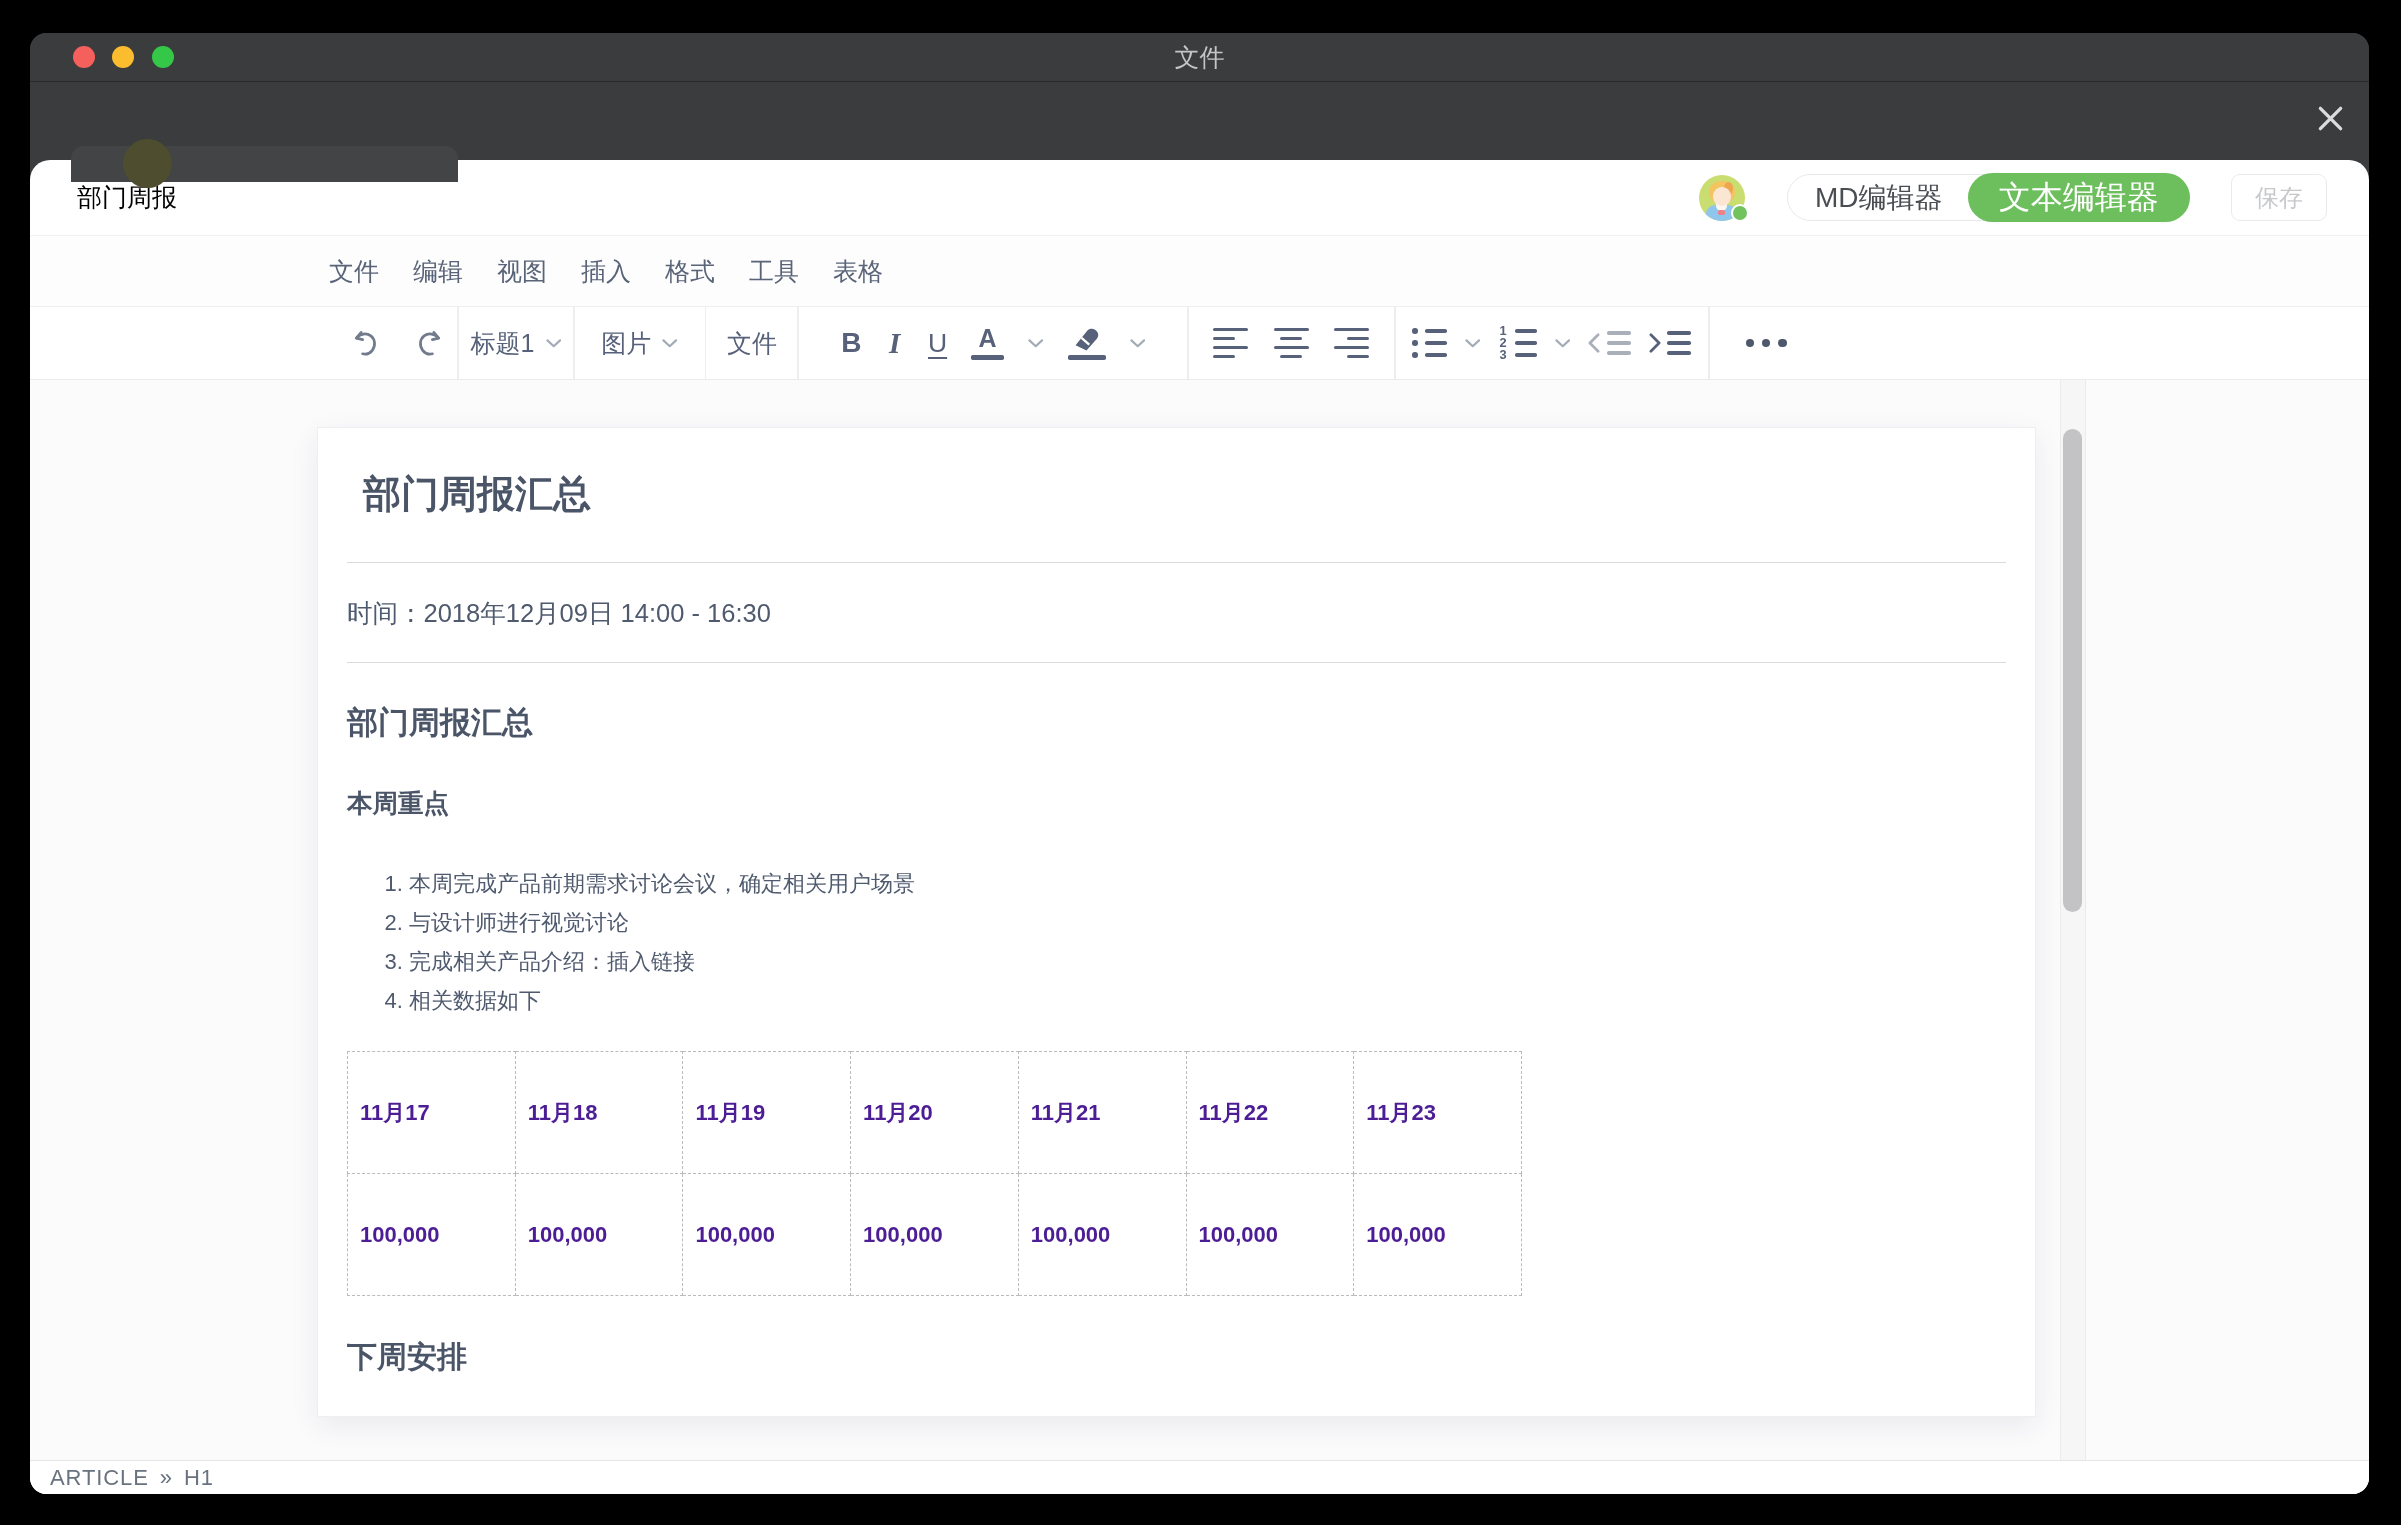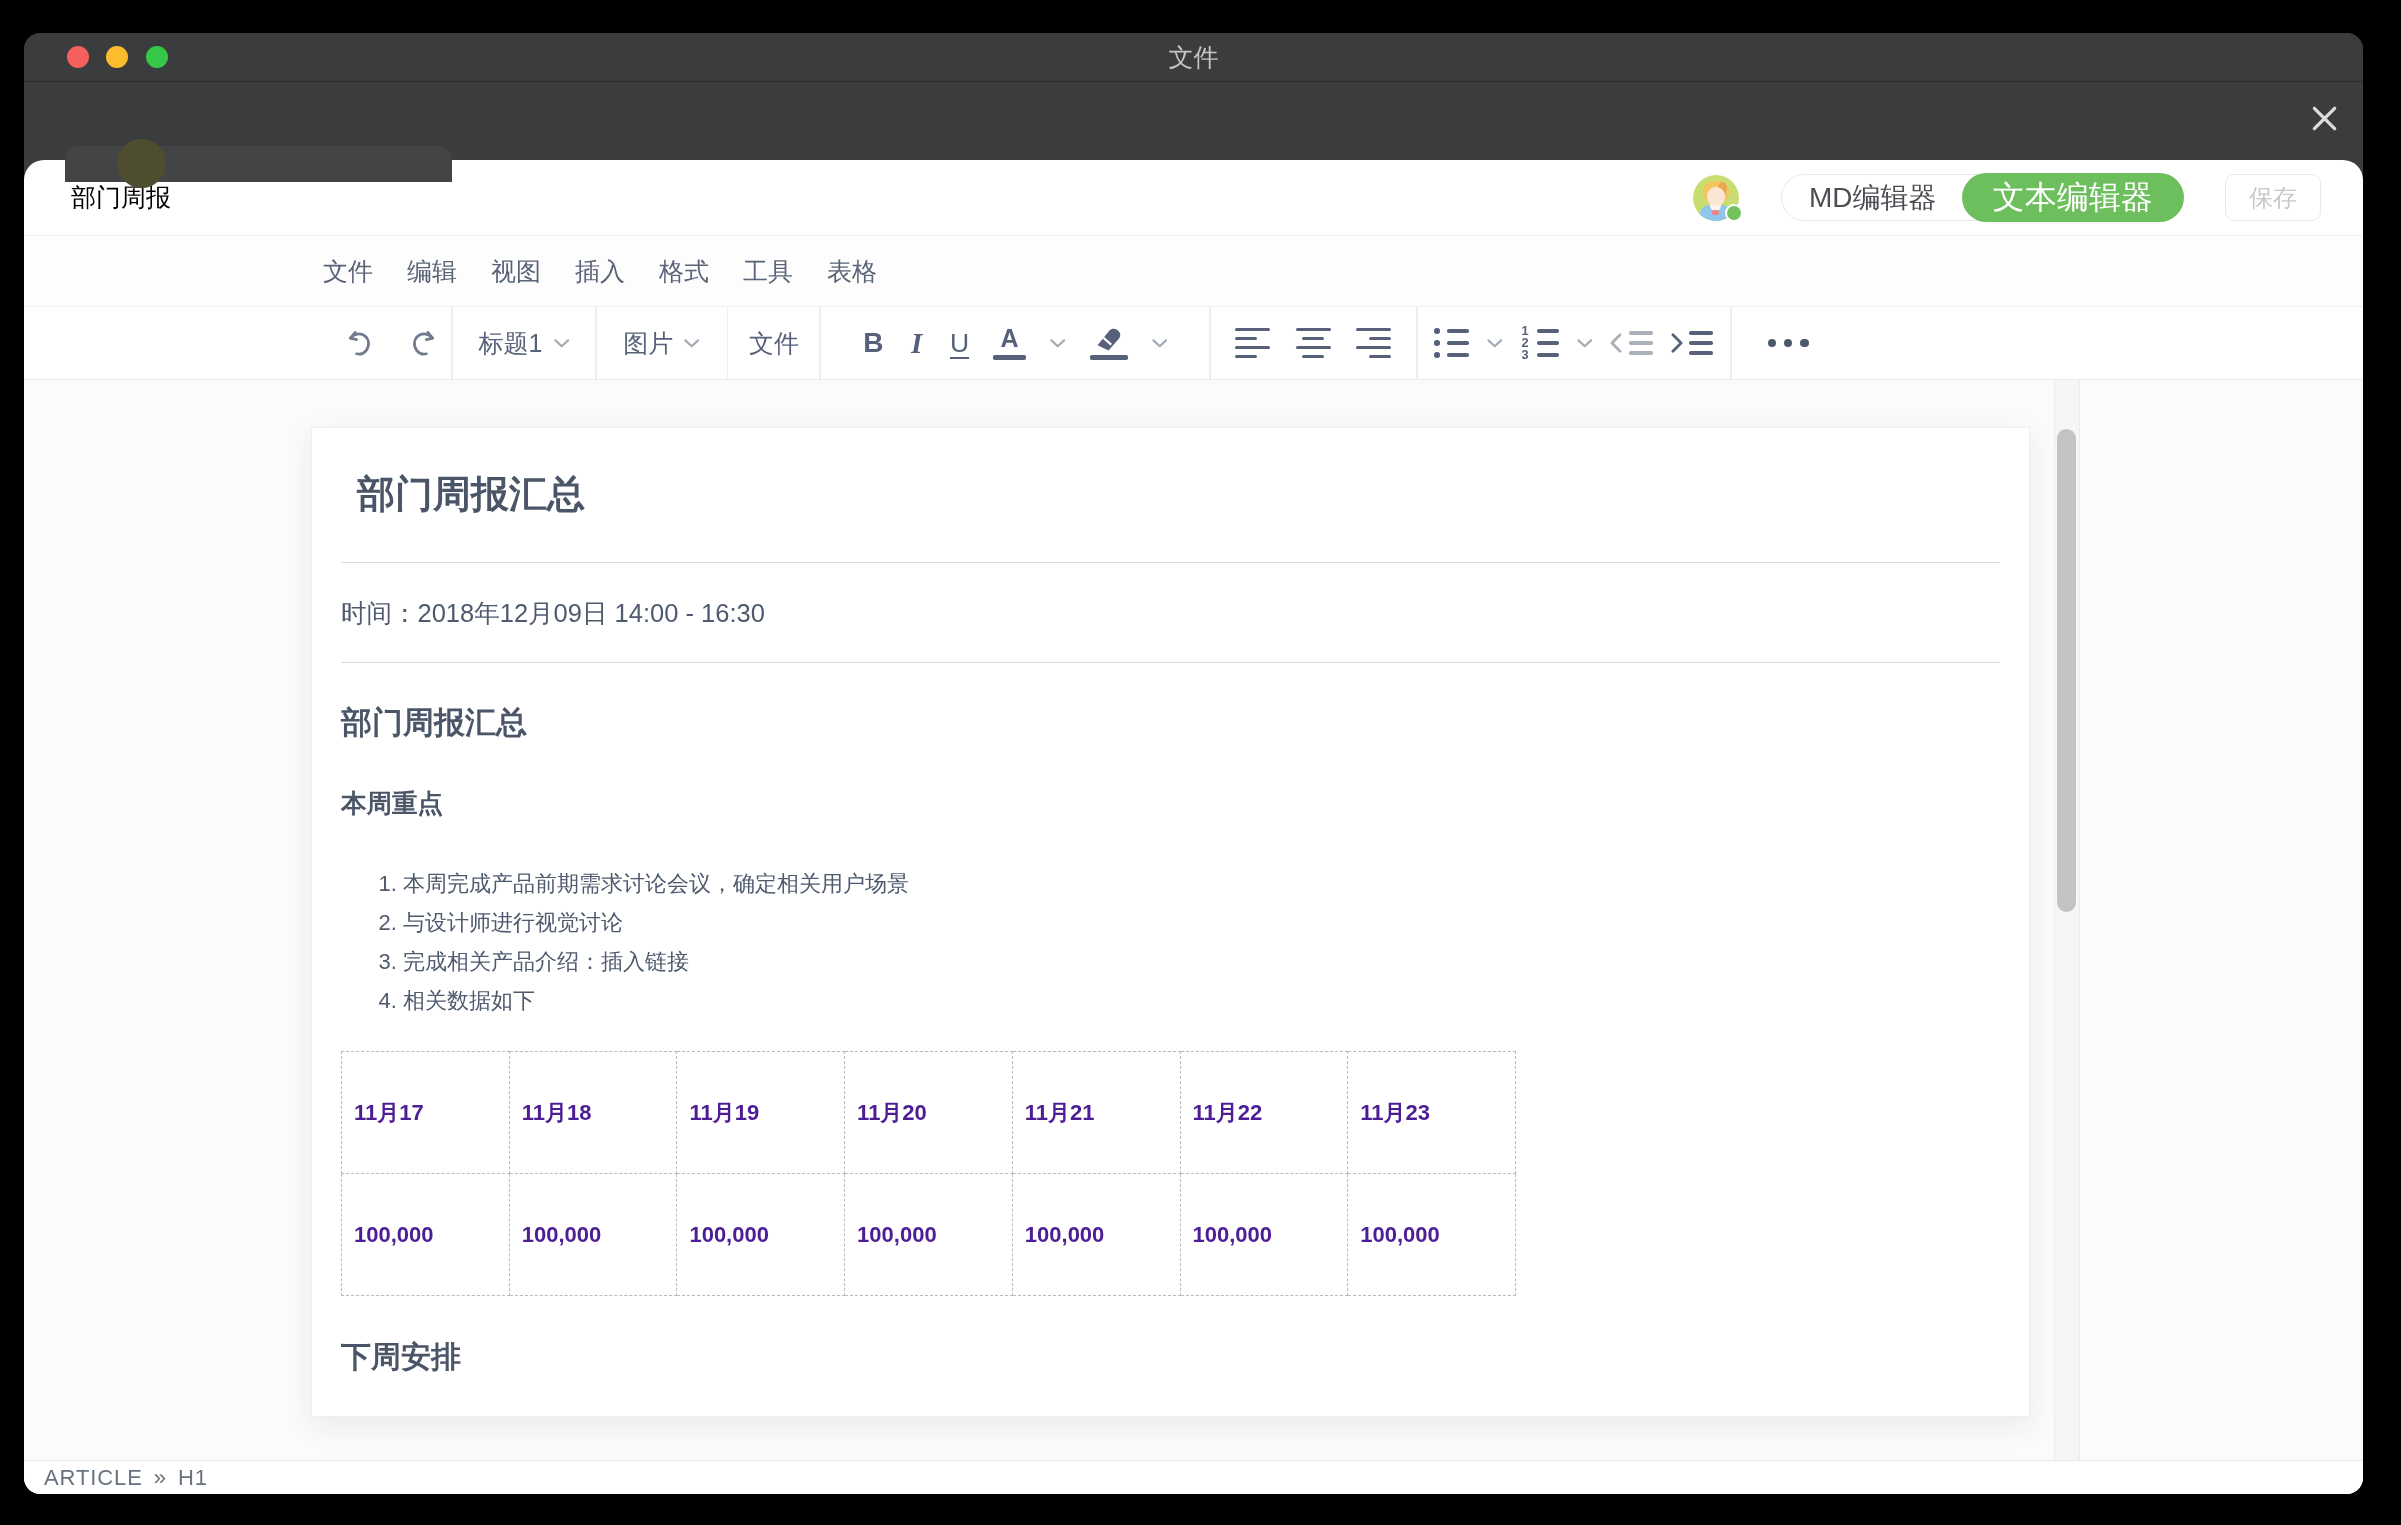--- a/index.html
+++ b/index.html
@@ -7,21 +7,21 @@
   body {
     width: 2401px; height: 1526px;
     background: #000;
     position: relative;
     font-family: "Liberation Sans", "DejaVu Sans", sans-serif;
     overflow: hidden;
   }
 
   
   .window {
-    position: absolute; left: 24px; top: 33px;
+    position: absolute; left: 30px; top: 33px;
     width: 2339px; height: 1461px;
     border-radius: 16.4px; overflow: hidden;
     background: #3a3c3e;
     display: flex; flex-direction: column;
   }
 
   .titlebar {
     flex: 0 0 49px;
     background: #3b3c3e;
     border-bottom: 1.8px solid #28292b;
@@ -111,21 +111,21 @@
   
   .toolbar {
     flex: 0 0 73px;
     display: flex; align-items: stretch;
     padding-left: 307px;
     border-bottom: 1.8px solid #e9ebed;
     color: #57617a; background: #fff;
   }
   .tgroup { display: flex; align-items: center; justify-content: center; gap: 29px; }
   .tsep { width: 1.8px; background: #eceef0; }
-  .g1 { width: 120px; } .g2 { width: 142px; } .g3 { width: 130px; } .g4 { width: 91px; }
+  .g1 { width: 120px; } .g2 { width: 114px; } .g3 { width: 130px; } .g4 { width: 91px; }
   .g5 { width: 388px; gap: 24px; } .g6 { width: 205px; gap: 25.5px; } .g7 { width: 312px; gap: 18px; }
   .g8 { width: 137px; justify-content: flex-start; padding-left: 36px; }
   .tbtn { display: flex; align-items: center; gap: 11px; cursor: pointer; }
   .tool-label { font-size: 25px; }
   .b-icon { font-size: 28px; font-weight: 700; }
   .i-icon { font-family: "Liberation Serif", "DejaVu Serif", serif; font-style: italic; font-size: 29px; font-weight: 600; padding: 0 3.6px; }
   .u-icon { font-size: 26.5px; text-decoration: underline; text-underline-offset: 4.6px; text-decoration-thickness: 2.3px; }
   .acolor { display: flex; flex-direction: column; align-items: center; gap: 3.6px; }
   .acolor .a { font-size: 25px; font-weight: 600; line-height: 1; }
   .ubar { width: 33px; height: 5.5px; background: #57617a; border-radius: 1.8px; }

